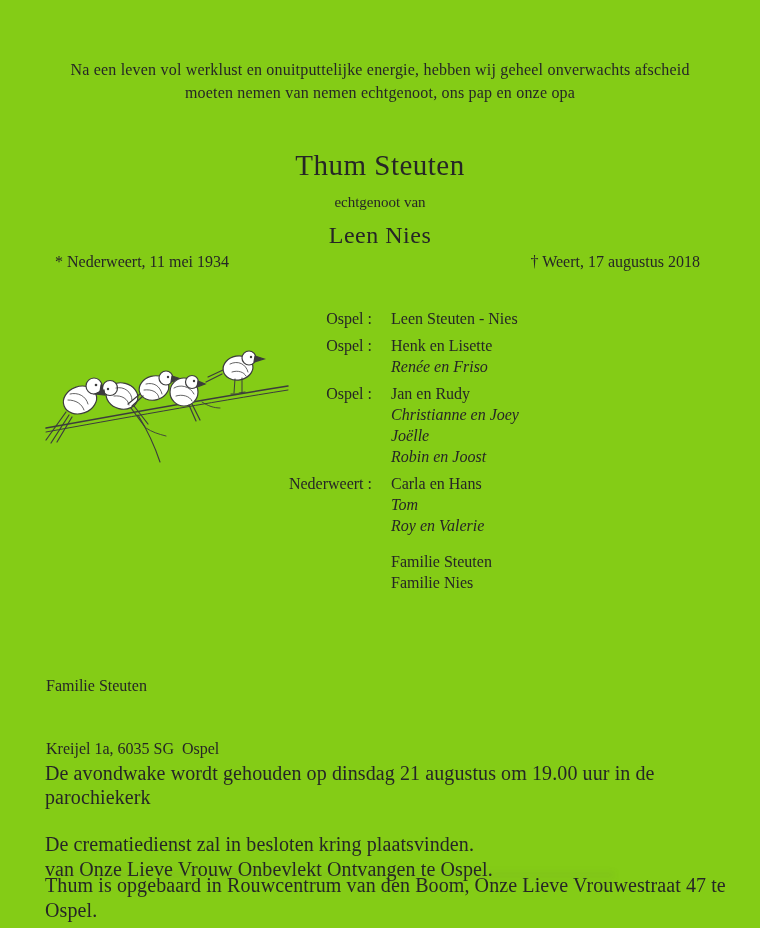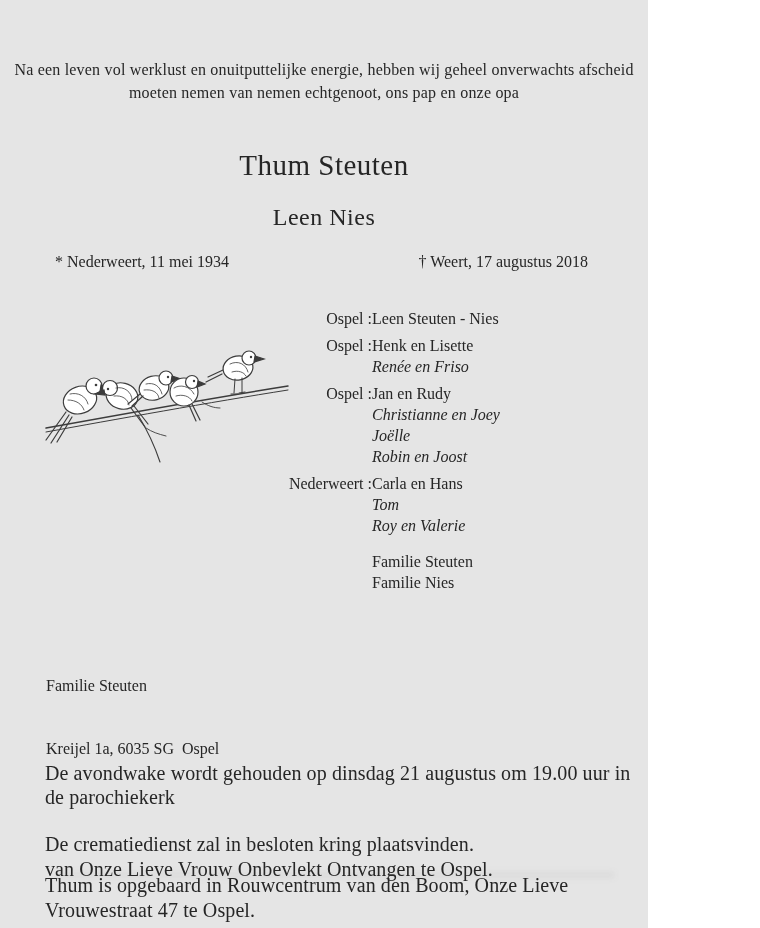--- a/index.html
+++ b/index.html
@@ -2,23 +2,23 @@
 <html><head>
 <meta charset="utf-8">
 <style>
   html, body {
     margin: 0;
     padding: 0;
     background: #ffffff;
   }
   .page {
     position: relative;
-    width: 648px;
+    width: 760px;
     height: 928px;
-    background: #e5e5e5;
+    background: #84cc16;
     font-family: "Liberation Serif", "DejaVu Serif", serif;
     color: #262626;
     overflow: hidden;
   }
   .intro {
     position: absolute;
     top: 58px;
     left: 0;
     width: 100%;
     text-align: center;
@@ -39,21 +39,21 @@
     font-size: 29px;
     line-height: 34px;
     letter-spacing: 0.5px;
   }
   .relation-label {
     margin-top: 10px;
     font-size: 15px;
     line-height: 20px;
   }
   .spouse-name {
-    margin-top: 20px;
+    margin-top: 8px;
     font-size: 24px;
     line-height: 30px;
     letter-spacing: 0.5px;
   }
   .dates-row {
     position: absolute;
     top: 253px;
     left: 0;
     width: 100%;
     display: flex;
@@ -72,20 +72,21 @@
   .family-list {
     position: absolute;
     top: 308px;
     left: 0;
     width: 760px;
     font-size: 16px;
   }
   .family-row {
     display: flex;
     line-height: 21px;
+    gap: 19px;
   }
   .family-row.group-gap { margin-top: 6px; }
   .family-row.big-gap   { margin-top: 15px; }
   .family-place {
     width: 372px;
     text-align: right;
     flex: 0 0 372px;
     white-space: pre-wrap;
   }
   .family-name {
@@ -131,20 +132,21 @@
 
 <div class="page">
 
   <div class="intro">
     <div>Na een leven vol werklust en onuitputtelijke energie, hebben wij geheel onverwachts afscheid</div>
     <div>moeten nemen van nemen echtgenoot, ons pap en onze opa</div>
   </div>
 
   <div class="name-block">
     <div class="deceased-name">Thum Steuten</div>
+    <div class="relation-label">echtgenoot van</div>
     <div class="spouse-name">Leen Nies</div>
   </div>
 
   <div class="dates-row">
     <span>* Nederweert, 11 mei 1934</span>
     <span>† Weert, 17 augustus 2018</span>
   </div>
 
   <div class="birds">
     <svg viewBox="0 0 250 132" width="250" height="132" fill="none" stroke="#3c3c3c" stroke-width="1.2" stroke-linecap="round">

